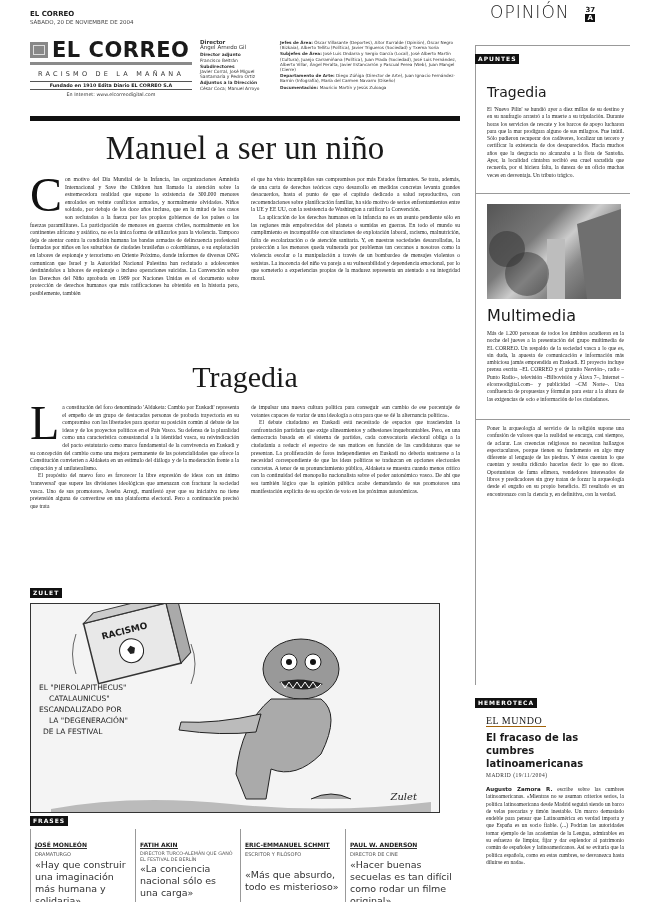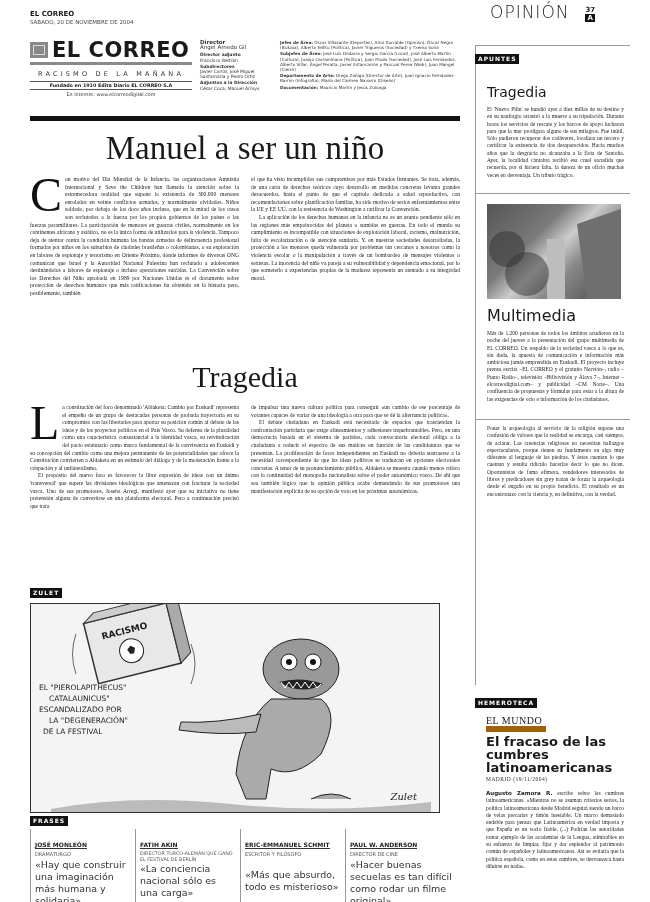--- a/index.html
+++ b/index.html
@@ -181,21 +181,21 @@
   </div>
   <div style="border-top:1px solid #999;margin-top:16px"></div>
   <div style="padding:0 6px 0 11px">
     <div class="body-txt" style="margin-top:5px;font-size:5.5px;line-height:7.3px">Poner la arqueología al servicio de la religión supone una confusión de valores que la realidad se encarga, casi siempre, de aclarar. Las creencias religiosas no necesitan hallazgos espectaculares, porque tienen su fundamento en algo muy diferente al lenguaje de las piedras. Y éstas cuentan lo que cuentan y resulta ridículo hacerlas decir lo que no dicen. Oportunistas de fama efímera, vendedores interesados de libros y predicadores sin grey tratan de forzar la arqueología desde el engaño en su propio beneficio. El resultado es un encontronazo con la ciencia y, en definitiva, con la verdad.</div>
   </div>
 </div>
 
 <div class="abs" style="left:475px;top:690px;width:155px">
   <span class="tag">HEMEROTECA</span>
   <div style="padding:0 6px 0 11px">
-    <div class="serif" style="font-size:10px;letter-spacing:0.5px;margin-top:5px;border-bottom:6px solid #a16207;display:inline-block;padding-right:4px">EL MUNDO</div>
-    <h3 class="sans" style="font-size:13px;font-weight:bold;line-height:13px;margin-top:3px">El fracaso de las cumbres latinoamericanas</h3>
+    <div class="serif" style="font-size:10px;letter-spacing:0.5px;margin-top:5px;border-bottom:1px solid #a16207;display:inline-block;padding-right:4px">EL MUNDO</div>
+    <h3 class="sans" style="font-size:10px;font-weight:bold;line-height:13px;margin-top:3px">El fracaso de las cumbres latinoamericanas</h3>
     <div class="serif" style="font-size:5.5px;letter-spacing:0.5px;margin-top:2px;color:#333">MADRID (19/11/2004)</div>
     <div class="body-txt" style="margin-top:8px;font-size:5.5px;line-height:7.3px">
       <b class="sans">Augusto Zamora R.</b>
       <span>escribe sobre las cumbres latinoamericanas. «Mientras no se asuman criterios serios, la política latinoamericana desde Madrid seguirá siendo un barco de velas precarias y timón inestable. Un marco demasiado endeble para pensar que Latinoamérica en verdad importa y que España es un socio fiable. (...) Podrían las autoridades tomar ejemplo de las academias de la Lengua, admirables en su esfuerzo de limpiar, fijar y dar esplendor al patrimonio común de españoles y latinoamericanos. Así se evitaría que la política española, como en estas cumbres, se desvanezca hasta diluirse en nada».</span>
     </div>
   </div>
 </div>
 
 </body></html>

